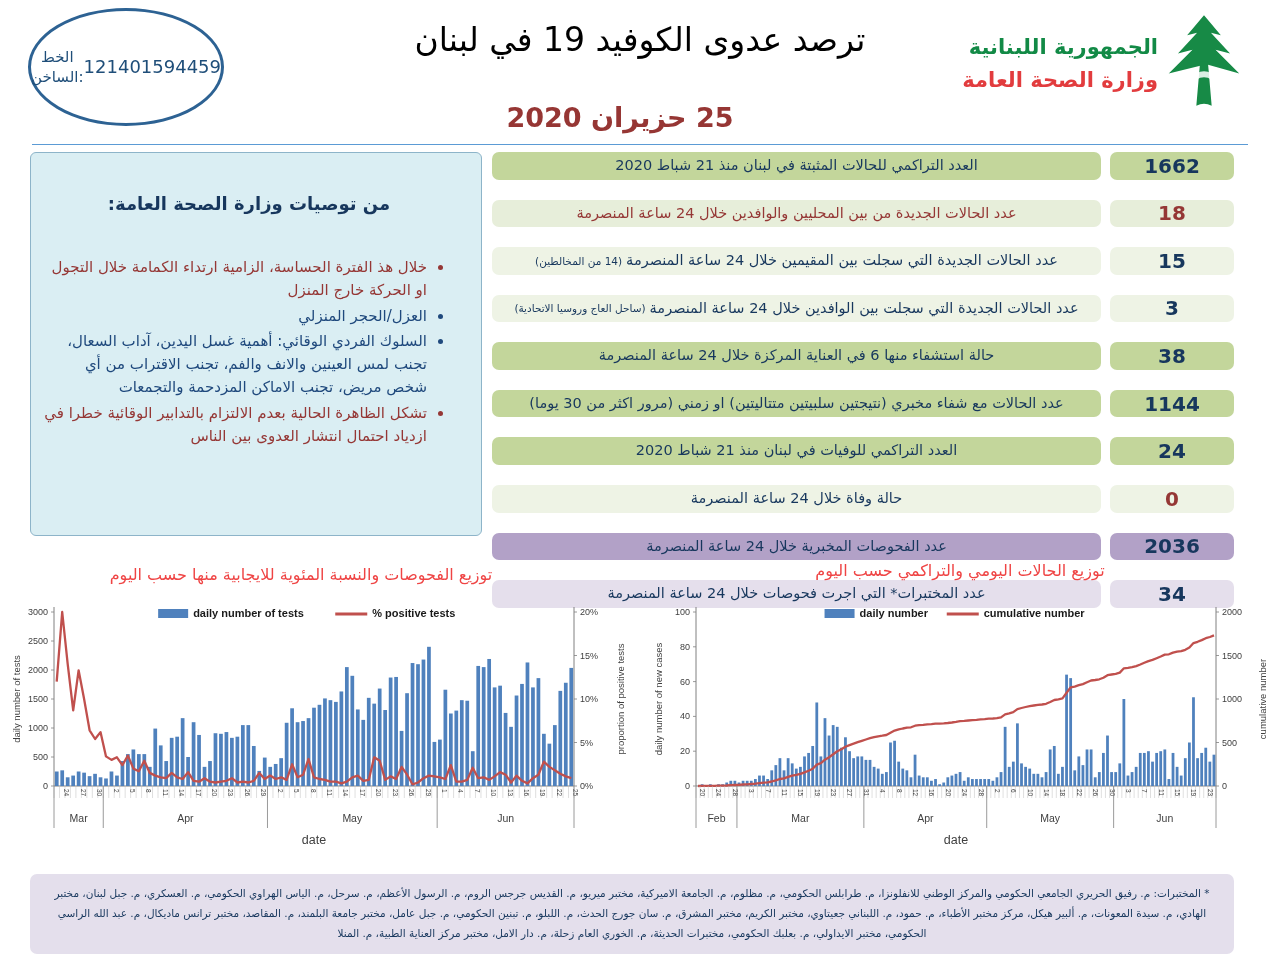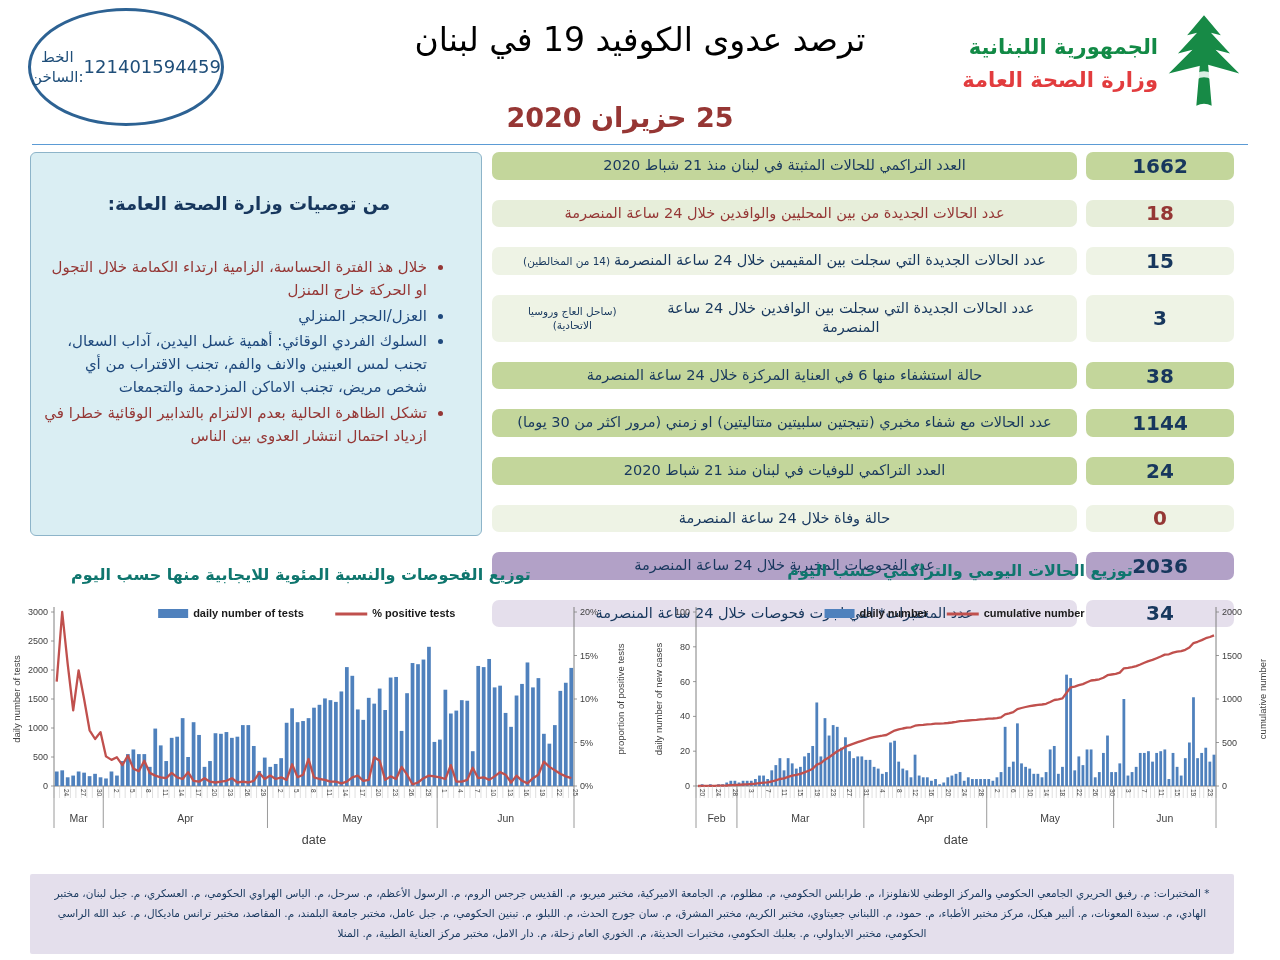--- a/index.html
+++ b/index.html
@@ -24,32 +24,32 @@
         border:1.5px solid #8db4c9;border-radius:6px;box-sizing:border-box;padding:26px 26px 10px 12px;}
   .reco h2{margin:14px 0 0 0;text-align:center;font-size:18px;color:#17375d;font-weight:bold;}
   .reco ul{margin:42px 6px 0 0;padding:0 22px 0 0;font-size:15px;line-height:1.55;}
   .reco li{margin-bottom:2px;}
   
   .stats{position:absolute;left:492px;top:152px;width:742px;display:flex;flex-direction:column;gap:20px;}
   .stat-row{display:flex;gap:9px;}
   .stat-label{flex:1;border-radius:7px;display:flex;align-items:center;justify-content:center;
               text-align:center;padding:4px 16px;font-size:14.5px;line-height:1.35;}
   .stat-note{font-size:10.5px;margin-right:4px;}
-  .stat-value{width:148px;border-radius:7px;display:flex;align-items:center;justify-content:center;
+  .stat-value{width:124px;border-radius:7px;display:flex;align-items:center;justify-content:center;
               font-size:20px;font-weight:bold;}
   
-  .chart-title{position:absolute;top:561px;text-align:center;font-size:16px;font-weight:bold;color:#0f766e;}
+  .chart-title{position:absolute;top:561px;text-align:center;font-size:16px;font-weight:normal;color:#ef4444;}
   .chart-title.left{left:16px;width:570px;top:565px;}
   .chart-title.right{left:690px;width:540px;}
   .chart-box{position:absolute;top:596px;width:624px;height:270px;}
   .chart-box.left{left:8px;}
   .chart-box.right{left:650px;}
   
   .footnote{position:absolute;left:30px;top:874px;width:1204px;box-sizing:border-box;background:#e4dfec;
-            border-radius:2px;padding:10px 22px;color:#17375d;font-size:10.5px;line-height:1.9;
+            border-radius:7px;padding:10px 22px;color:#17375d;font-size:10.5px;line-height:1.9;
             text-align:center;}
 </style>
 </head>
 <body>
 
 <div class="page">
 
   <div class="hotline">
     <div class="lbl">الخط الساخن:</div>
     <div class="num">1214</div>

